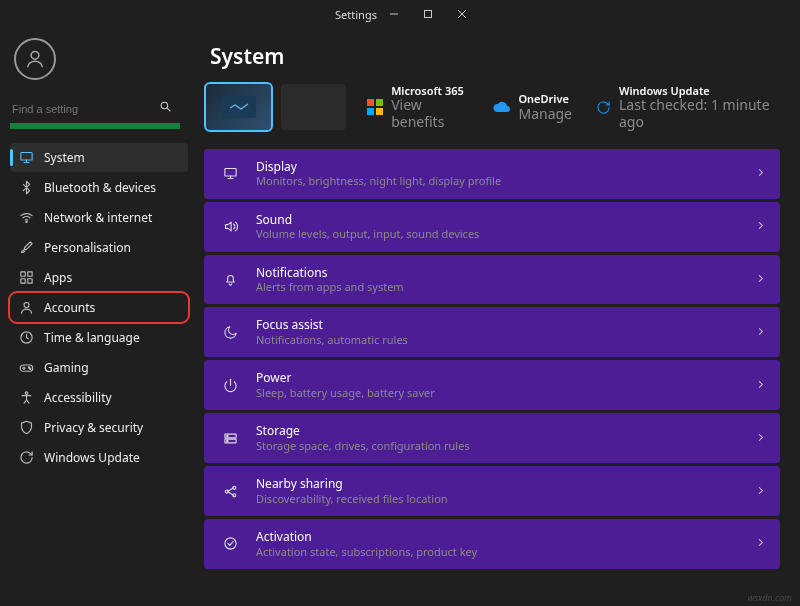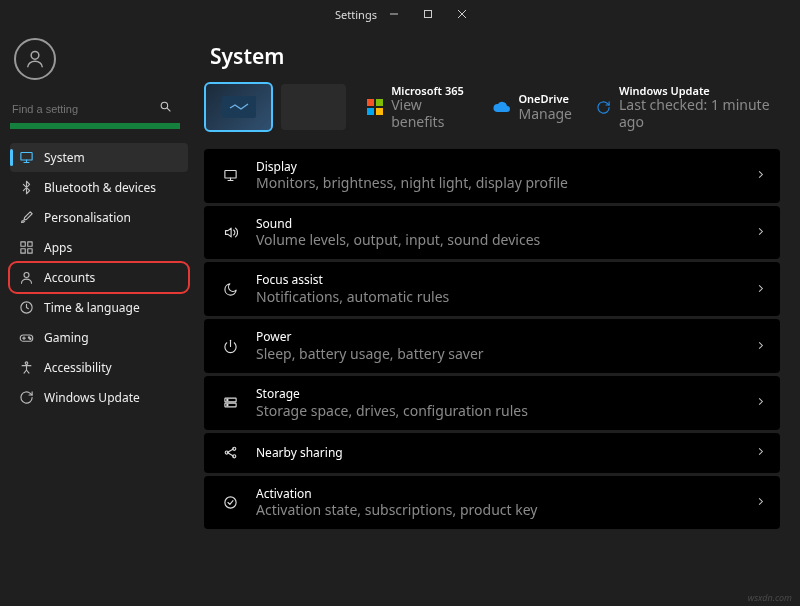--- a/index.html
+++ b/index.html
@@ -65,28 +65,28 @@
   }
   .thumb.active { outline:2px solid #4cc2ff; background:linear-gradient(135deg,#1b2a3a,#305070); }
   .spacer { flex:1; }
   .header-card { display:flex; align-items:center; gap:7px; }
   .hc-icon { width:20px; height:20px; display:flex; align-items:center; justify-content:center; }
   .hc-title { font-size:11px; font-weight:600; color:#fff; line-height:1.2; }
   .hc-sub { font-size:14px; color:#8a8a8a; line-height:1.2; }
 
   .cards { display:flex; flex-direction:column; gap:3px; padding-bottom:10px; }
   .card {
-    background:#000000; border-radius:4px;
+    background:#4c1d95; border-radius:4px;
     display:flex; align-items:center; gap:16px;
     padding:10px 14px 10px 16px;
   }
   .card-icon { width:20px; height:20px; display:flex; align-items:center; justify-content:center; color:#ddd; }
   .card-text { flex:1; }
   .card-title { font-size:12px; color:#fff; line-height:1.3; }
-  .card-sub { font-size:14px; color:#8a8a8a; line-height:1.3; }
+  .card-sub { font-size:11px; color:#8a8a8a; line-height:1.3; }
   .chev { color:#ccc; }
 
   
   .wm { position:fixed; right:8px; bottom:2px; font-size:9px; color:#4a4a4a; font-style:italic; }
 </style>
 </head>
 <body>
 
 <div class="titlebar">
   <div class="titlebar-left">
@@ -145,20 +145,31 @@
           <span class="nav-icon">
             <svg width="15" height="15" viewBox="0 0 24 24" fill="none" stroke="currentColor" stroke-width="1.8" stroke-linecap="round" stroke-linejoin="round">
               <path d="M7 7l10 10-5 5V2l5 5L7 17"></path>
             </svg>
           </span>
     <span class="nav-label">Bluetooth &amp; devices</span>
         </div>
         <div class="nav-item">
           <span class="nav-icon">
             <svg width="15" height="15" viewBox="0 0 24 24" fill="none" stroke="currentColor" stroke-width="1.8" stroke-linecap="round" stroke-linejoin="round">
+              <path d="M3 9a14 14 0 0118 0"></path>
+              <path d="M6.5 12.5a9 9 0 0111 0"></path>
+              <path d="M10 16a4 4 0 014 0"></path>
+              <circle cx="12" cy="19" r="1" fill="currentColor"></circle>
+            </svg>
+          </span>
+    <span class="nav-label">Network &amp; internet</span>
+        </div>
+        <div class="nav-item">
+          <span class="nav-icon">
+            <svg width="15" height="15" viewBox="0 0 24 24" fill="none" stroke="currentColor" stroke-width="1.8" stroke-linecap="round" stroke-linejoin="round">
               <path d="M18 3l3 3-9 9-4 1 1-4 9-9z"></path>
               <path d="M7 17c-2 0-3 1-3 3 1 0 4 0 5-2"></path>
             </svg>
           </span>
     <span class="nav-label">Personalisation</span>
         </div>
         <div class="nav-item">
           <span class="nav-icon">
             <svg width="15" height="15" viewBox="0 0 24 24" fill="none" stroke="currentColor" stroke-width="1.8" stroke-linecap="round" stroke-linejoin="round">
               <rect x="3" y="3" width="7" height="7"></rect>
@@ -200,20 +211,28 @@
     <span class="nav-label">Gaming</span>
         </div>
         <div class="nav-item">
           <span class="nav-icon">
             <svg width="15" height="15" viewBox="0 0 24 24" fill="none" stroke="currentColor" stroke-width="1.8" stroke-linecap="round" stroke-linejoin="round">
               <circle cx="12" cy="5" r="2"></circle>
               <path d="M5 9h14M12 9v7m-4 5l4-5 4 5"></path>
             </svg>
           </span>
     <span class="nav-label">Accessibility</span>
+        </div>
+        <div class="nav-item">
+          <span class="nav-icon">
+            <svg width="15" height="15" viewBox="0 0 24 24" fill="none" stroke="currentColor" stroke-width="1.8" stroke-linecap="round" stroke-linejoin="round">
+              <path d="M12 2l8 3v5c0 6-4 10-8 12-4-2-8-6-8-12V5l8-3z"></path>
+            </svg>
+          </span>
+    <span class="nav-label">Privacy &amp; security</span>
         </div>
         <div class="nav-item">
           <span class="nav-icon">
             <svg width="15" height="15" viewBox="0 0 24 24" fill="none" stroke="currentColor" stroke-width="1.8" stroke-linecap="round" stroke-linejoin="round">
               <path d="M21 12a9 9 0 11-3-6.7L21 8"></path>
               <polyline points="21 3 21 8 16 8"></polyline>
             </svg>
           </span>
     <span class="nav-label">Windows Update</span>
         </div>
@@ -306,20 +325,37 @@
     </div>
     <span class="chev">
       <svg width="11" height="11" viewBox="0 0 24 24" fill="none" stroke="currentColor" stroke-width="2.2">
               <polyline points="9 5 16 12 9 19"></polyline>
             </svg>
     </span>
         </div>
         <div class="card">
           <span class="card-icon">
             <svg width="15" height="15" viewBox="0 0 24 24" fill="none" stroke="currentColor" stroke-width="1.8" stroke-linecap="round" stroke-linejoin="round">
+              <path d="M18 16H6l1.5-2V10a4.5 4.5 0 119 0v4L18 16z"></path>
+              <path d="M10 19a2 2 0 004 0"></path>
+            </svg>
+          </span>
+    <div class="card-text">
+      <div class="card-title">Notifications</div>
+      <div class="card-sub">Alerts from apps and system</div>
+    </div>
+    <span class="chev">
+      <svg width="11" height="11" viewBox="0 0 24 24" fill="none" stroke="currentColor" stroke-width="2.2">
+              <polyline points="9 5 16 12 9 19"></polyline>
+            </svg>
+    </span>
+        </div>
+        <div class="card">
+          <span class="card-icon">
+            <svg width="15" height="15" viewBox="0 0 24 24" fill="none" stroke="currentColor" stroke-width="1.8" stroke-linecap="round" stroke-linejoin="round">
               <path d="M21 13A9 9 0 1111 3a7 7 0 0010 10z"></path>
             </svg>
           </span>
     <div class="card-text">
       <div class="card-title">Focus assist</div>
       <div class="card-sub">Notifications, automatic rules</div>
     </div>
     <span class="chev">
       <svg width="11" height="11" viewBox="0 0 24 24" fill="none" stroke="currentColor" stroke-width="2.2">
               <polyline points="9 5 16 12 9 19"></polyline>
@@ -366,20 +402,21 @@
           <span class="card-icon">
             <svg width="15" height="15" viewBox="0 0 24 24" fill="none" stroke="currentColor" stroke-width="1.8" stroke-linecap="round" stroke-linejoin="round">
               <path d="M7 12l10-6M7 12l10 6"></path>
               <circle cx="6" cy="12" r="2.5"></circle>
               <circle cx="18" cy="6" r="2.5"></circle>
               <circle cx="18" cy="18" r="2.5"></circle>
             </svg>
           </span>
     <div class="card-text">
       <div class="card-title">Nearby sharing</div>
+      <div class="card-sub">Discoverability, received files location</div>
     </div>
     <span class="chev">
       <svg width="11" height="11" viewBox="0 0 24 24" fill="none" stroke="currentColor" stroke-width="2.2">
               <polyline points="9 5 16 12 9 19"></polyline>
             </svg>
     </span>
         </div>
         <div class="card">
           <span class="card-icon">
             <svg width="15" height="15" viewBox="0 0 24 24" fill="none" stroke="currentColor" stroke-width="1.8" stroke-linecap="round" stroke-linejoin="round">

